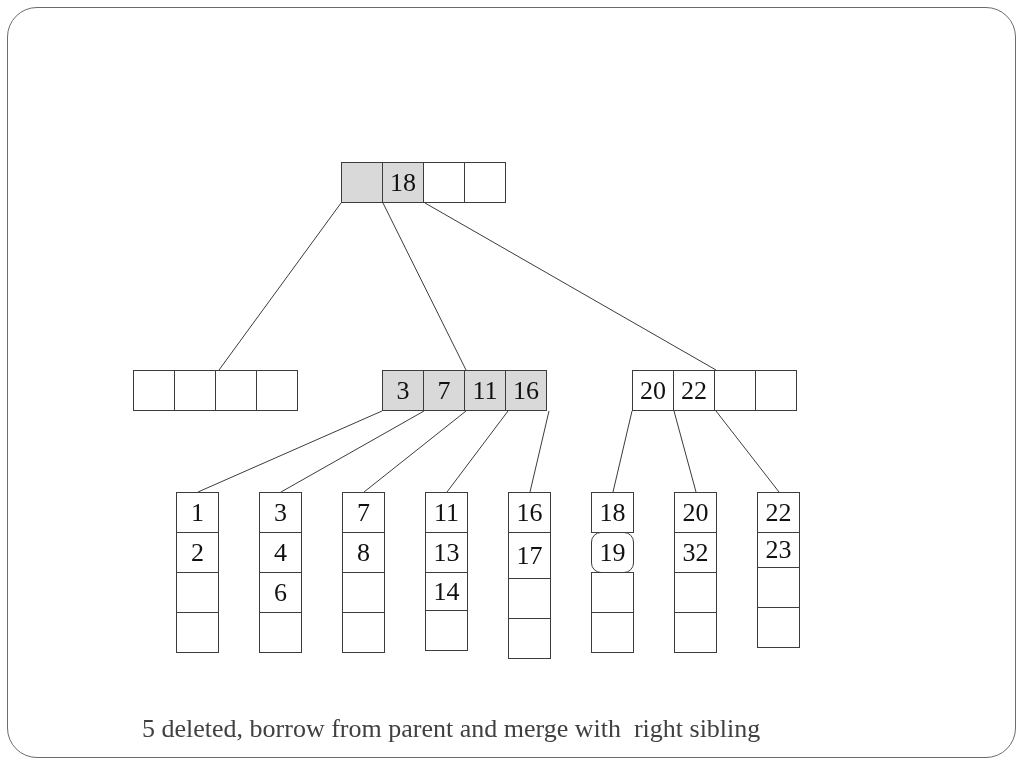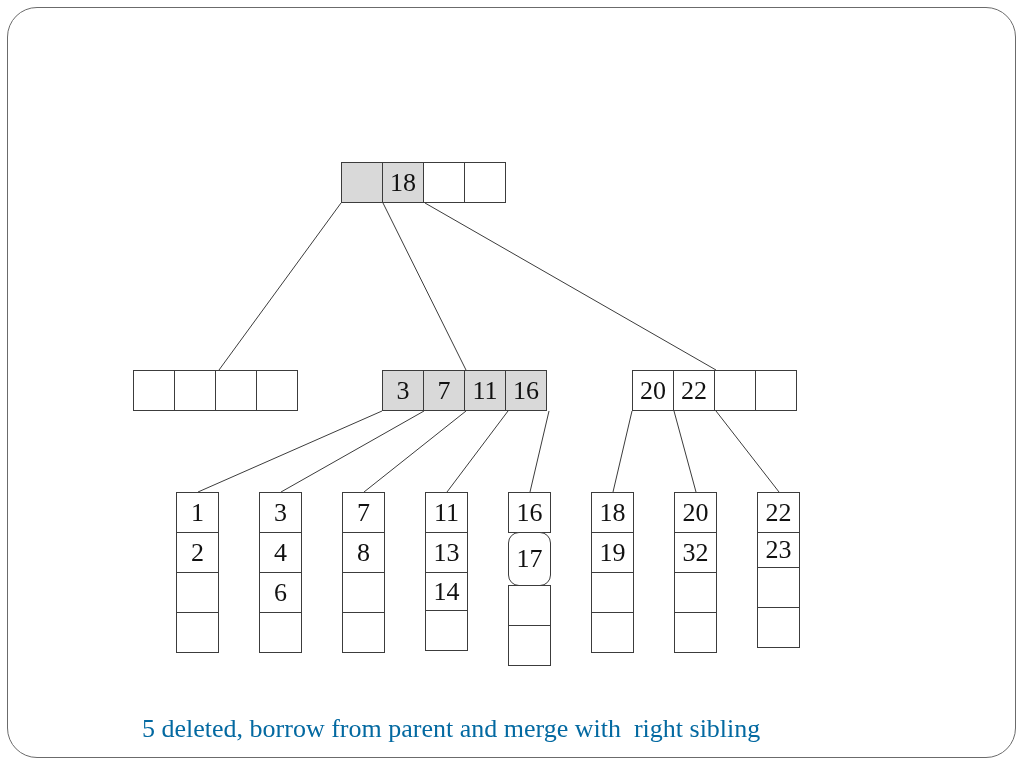--- a/index.html
+++ b/index.html
@@ -69,21 +69,21 @@
   }
   .node.vertical > .cell:first-child { margin-top: 0; }
   .node:not(.vertical) > .cell:first-child { margin-left: 0; }
   .cell.shaded { background: #d9d9d9; }
   #caption {
     position: absolute;
     left: 142px;
     top: 714px;
     font-family: "Liberation Serif", serif;
     font-size: 26px;
-    color: #0369a1;
+    color: #404040;
     white-space: pre;
   }
 </style>
 </head>
 <body>
 
 <div id="slide">
 
   <div id="slide-frame"></div>
 
@@ -146,27 +146,27 @@
         <div class="cell" style="width: 43px; height: 41px;"></div>
       </div>
       <div class="node vertical" style="left: 425px; top: 492px;">
         <div class="cell" style="width: 43px; height: 41px;">11</div>
         <div class="cell" style="width: 43px; height: 41px;">13</div>
         <div class="cell" style="width: 43px; height: 39px;">14</div>
         <div class="cell" style="width: 43px; height: 41px;"></div>
       </div>
       <div class="node vertical" style="left: 508px; top: 492px;">
         <div class="cell" style="width: 43px; height: 41px;">16</div>
-        <div class="cell" style="width: 43px; height: 54px; border-radius: 11px;">17</div>
+        <div class="cell" style="width: 43px; height: 47px;">17</div>
         <div class="cell" style="width: 43px; height: 41px;"></div>
         <div class="cell" style="width: 43px; height: 41px;"></div>
       </div>
       <div class="node vertical" style="left: 591px; top: 492px;">
         <div class="cell" style="width: 43px; height: 41px;">18</div>
-        <div class="cell" style="width: 43px; height: 41px;">19</div>
+        <div class="cell" style="width: 43px; height: 41px; border-radius: 10px;">19</div>
         <div class="cell" style="width: 43px; height: 41px;"></div>
         <div class="cell" style="width: 43px; height: 41px;"></div>
       </div>
       <div class="node vertical" style="left: 674px; top: 492px;">
         <div class="cell" style="width: 43px; height: 41px;">20</div>
         <div class="cell" style="width: 43px; height: 41px;">32</div>
         <div class="cell" style="width: 43px; height: 41px;"></div>
         <div class="cell" style="width: 43px; height: 41px;"></div>
       </div>
       <div class="node vertical" style="left: 757px; top: 492px;">

